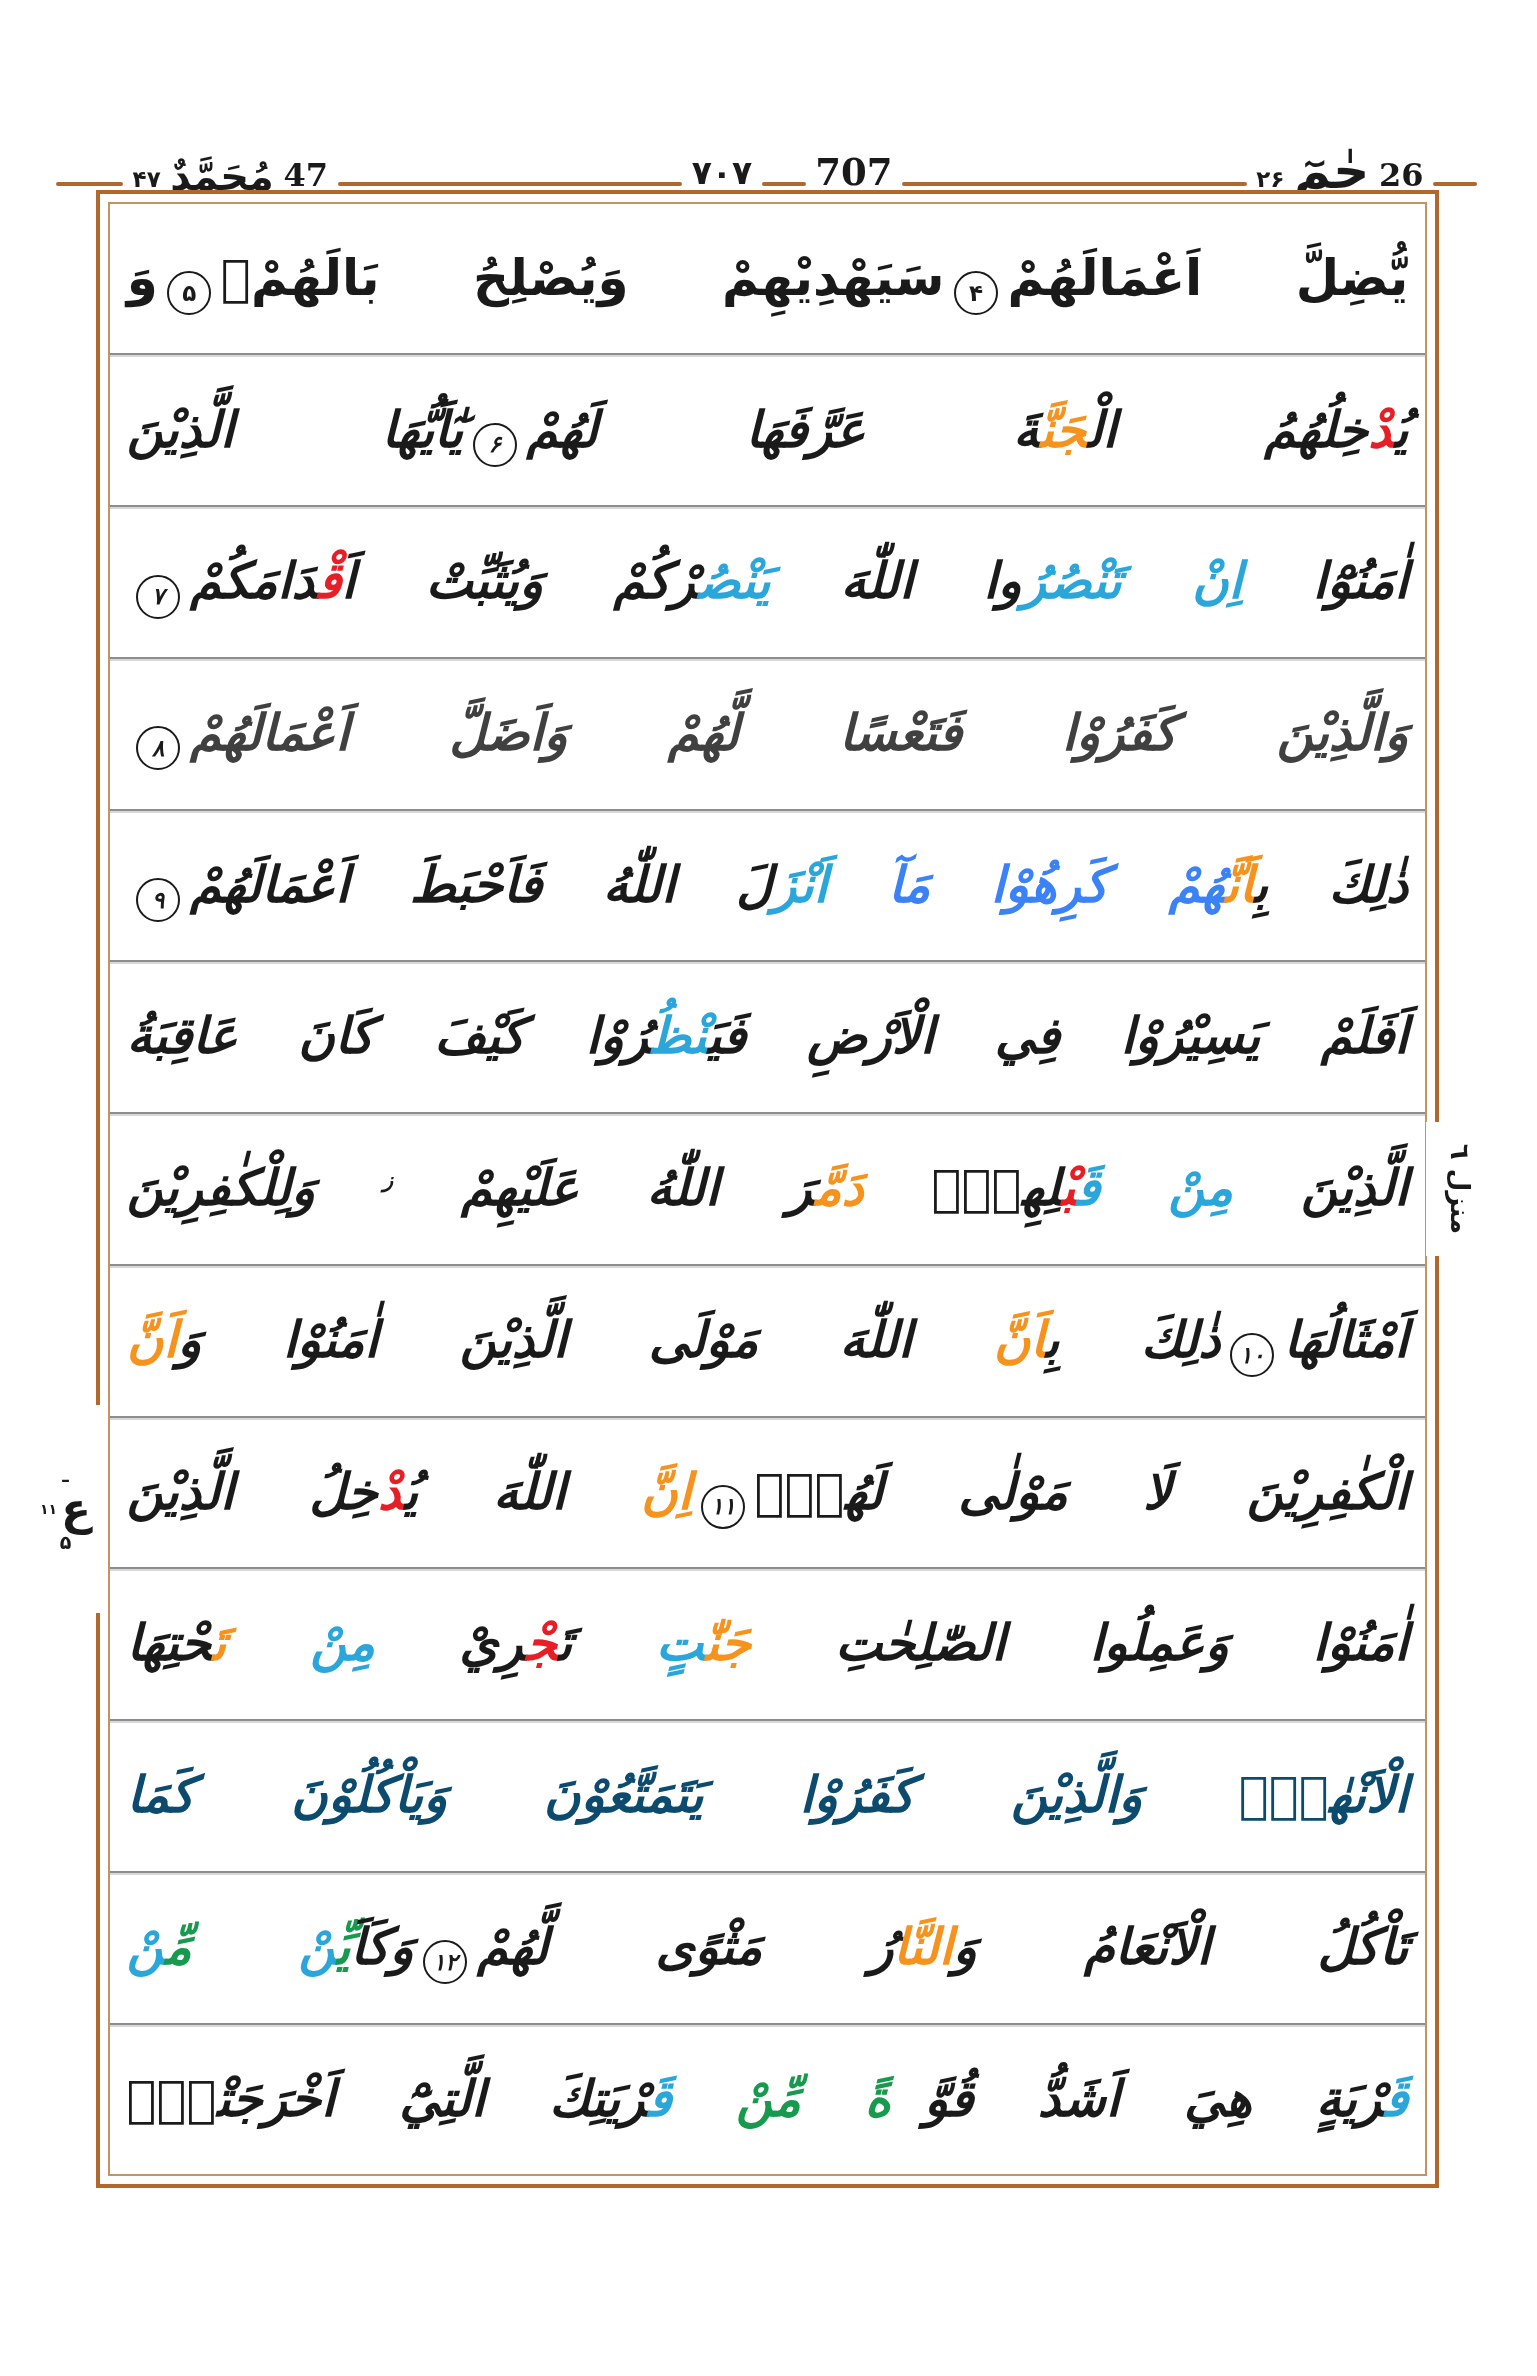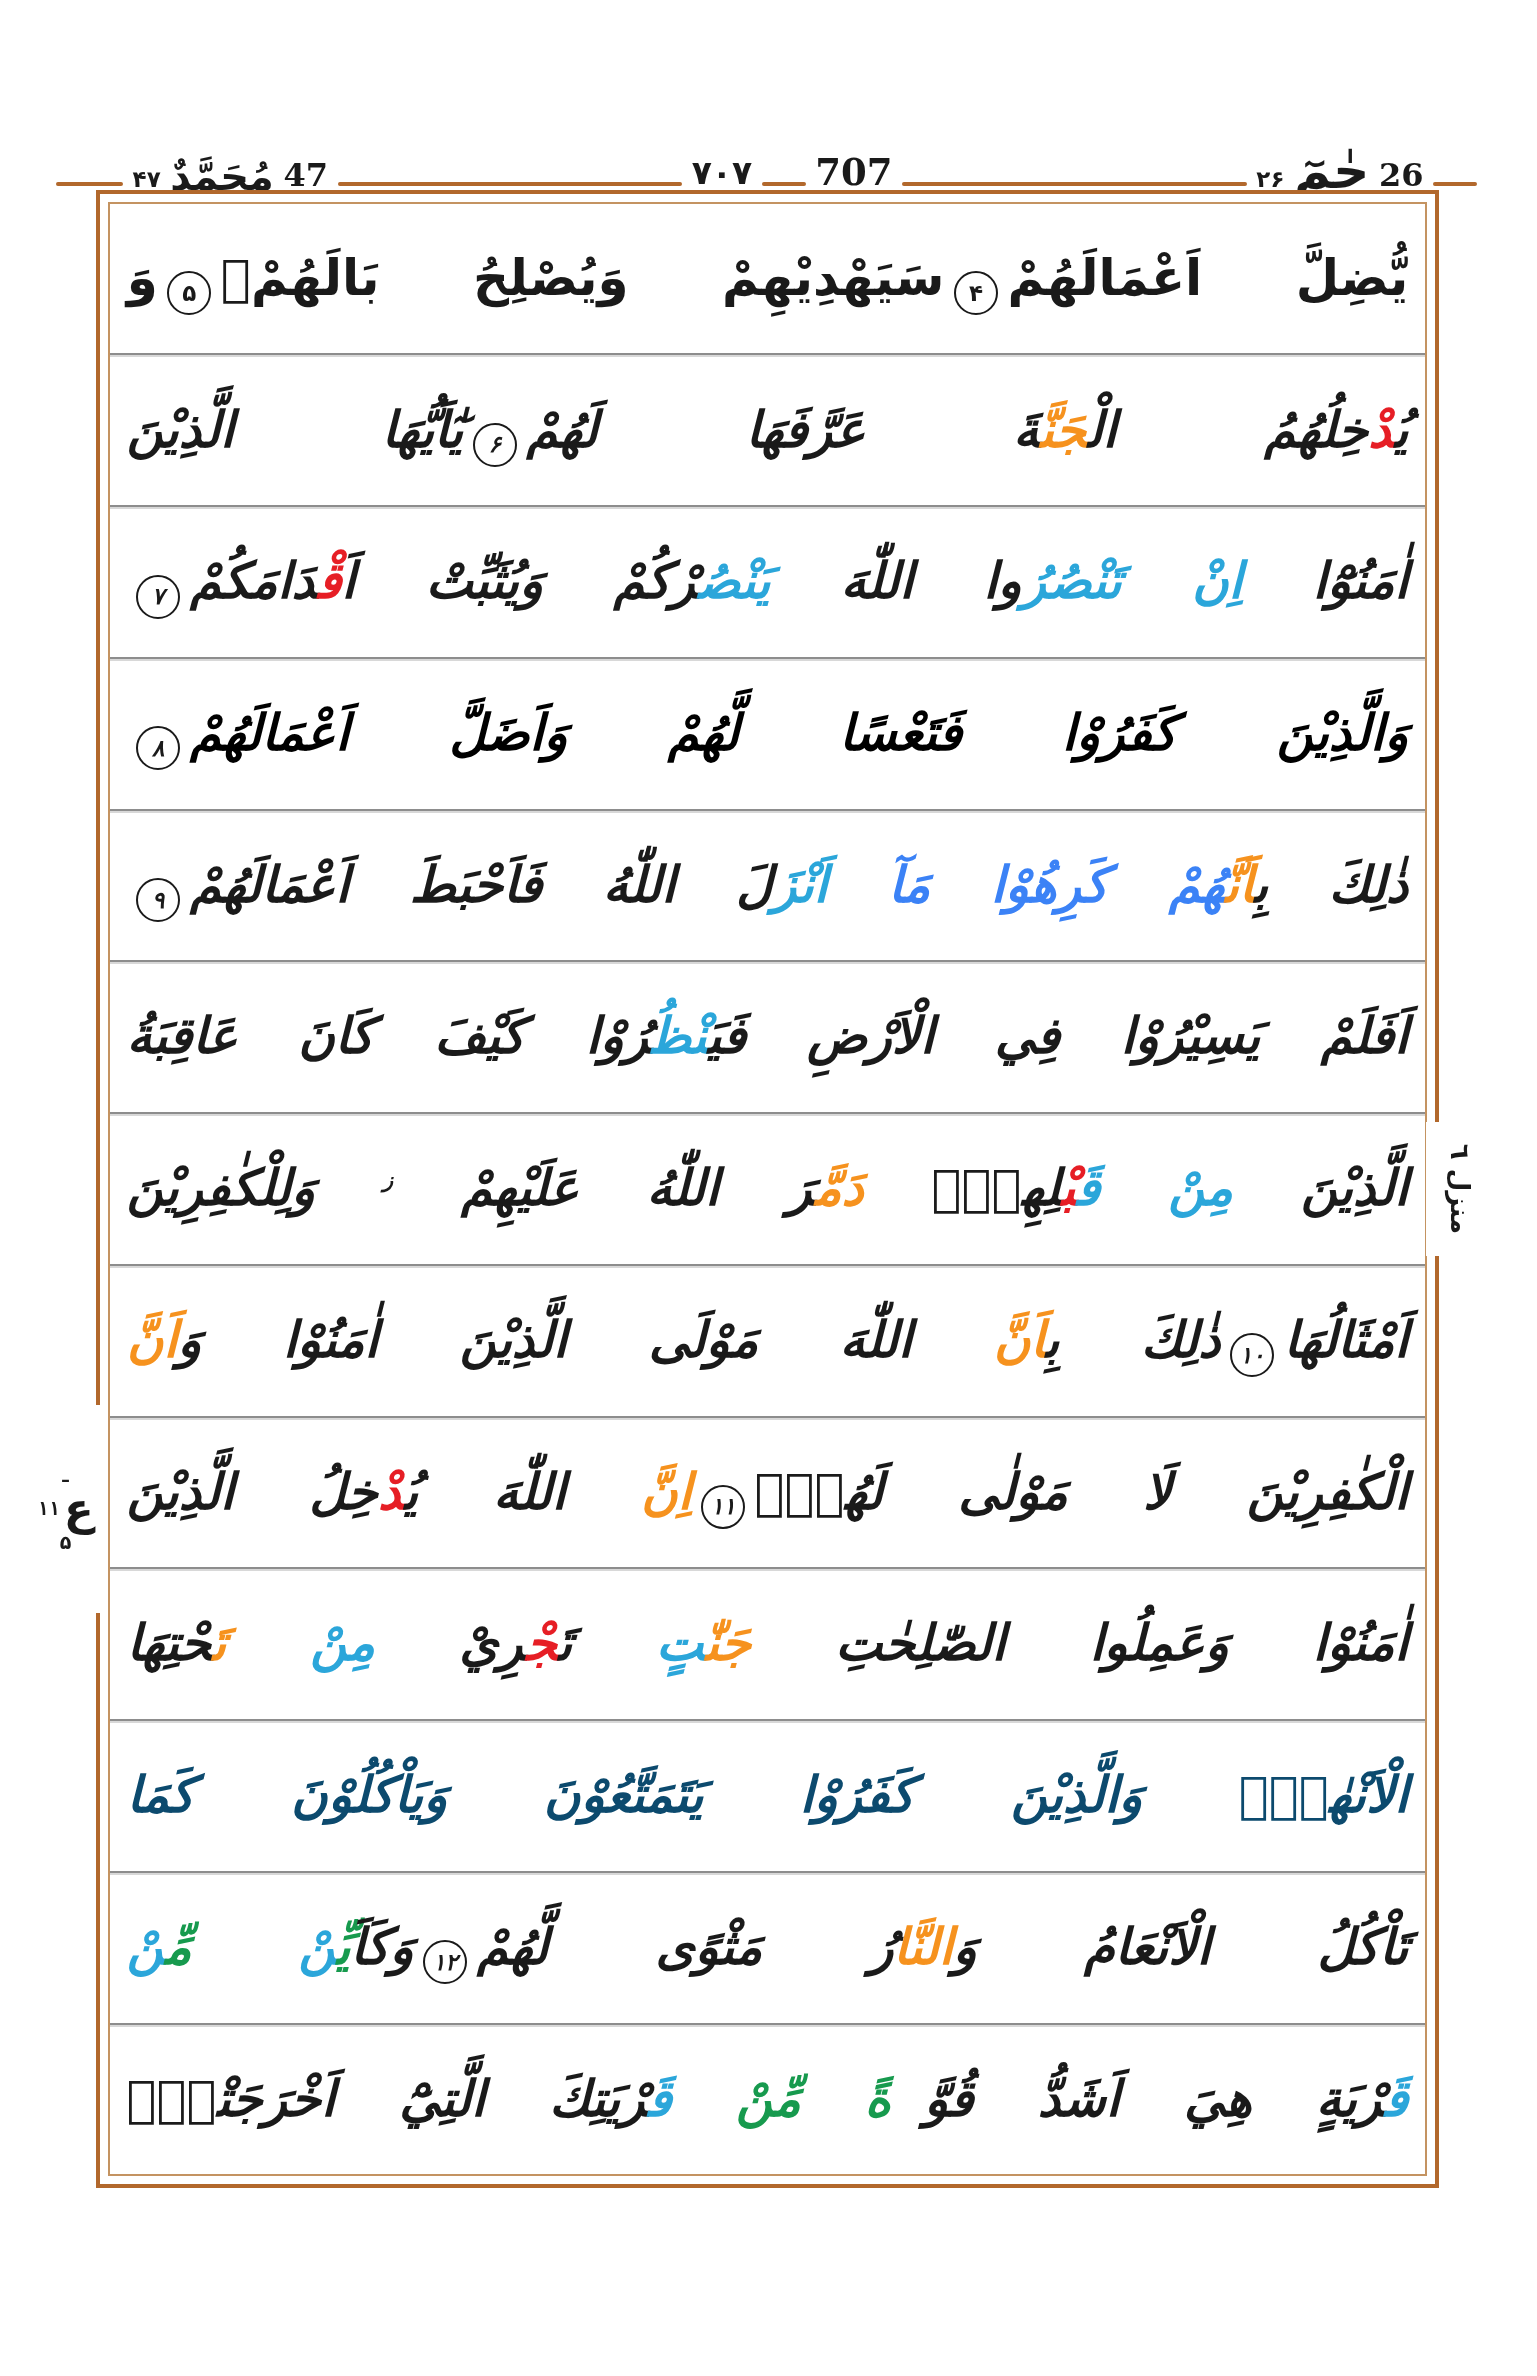--- a/index.html
+++ b/index.html
@@ -59,21 +59,21 @@
     transform:rotate(90deg);white-space:nowrap;font-size:26px;font-weight:700;direction:rtl;
   }
   .ruku{
     position:absolute;left:29px;top:1405px;width:73px;height:208px;
     background:#fff;display:flex;flex-direction:column;align-items:center;
     justify-content:center;gap:1.9px;z-index:3;
   }
   .ruku .top{font-size:19px;font-weight:700;line-height:1;}
   .ruku .mid{display:flex;align-items:center;direction:rtl;gap:3.8px;}
   .ruku .letter{font-size:44px;font-weight:700;line-height:1;}
-  .ruku .side{font-size:19px;font-weight:700;font-family:Liberation Mono, monospace;}
+  .ruku .side{font-size:14px;font-weight:700;}
   .ruku .bottom{font-size:19px;font-weight:700;line-height:1;}
 </style>
 </head>
 <body>
 
 <div class="header">
   <div class="hline sm"></div>
   <div class="hgroup">
     <span class="urdu-sm">۴۷</span>
     <span class="surah-name">مُحَمَّدٌ</span>
@@ -101,21 +101,21 @@
       <div class="row">
         <div class="line"><span style="color: rgb(26, 26, 26);">يُّضِلَّ اَعْمَالَهُمْ</span><span class="verse-circle">۴</span><span style="color: rgb(26, 26, 26);">سَيَهْدِيْهِمْ وَيُصْلِحُ بَالَهُمْۚ</span><span class="verse-circle">۵</span><span style="color: rgb(26, 26, 26);">وَ</span></div>
       </div>
       <div class="row">
         <div class="line"><span style="color: rgb(26, 26, 26);">يُ</span><span style="color: rgb(230, 30, 37);">دْ</span><span style="color: rgb(26, 26, 26);">خِلُهُمُ الْ</span><span style="color: rgb(246, 146, 30);">جَنَّ</span><span style="color: rgb(26, 26, 26);">ةَ عَرَّفَهَا لَهُمْ</span><span class="verse-circle">۶</span><span style="color: rgb(26, 26, 26);">يٰٓاَيُّهَا الَّذِيْنَ</span></div>
       </div>
       <div class="row">
         <div class="line"><span style="color: rgb(26, 26, 26);">اٰمَنُوْٓا </span><span style="color: rgb(43, 166, 218);">اِنْ تَنْصُرُ</span><span style="color: rgb(26, 26, 26);">وا اللّٰهَ </span><span style="color: rgb(43, 166, 218);">يَنْصُ</span><span style="color: rgb(26, 26, 26);">رْكُمْ وَيُثَبِّتْ اَ</span><span style="color: rgb(230, 30, 37);">قْ</span><span style="color: rgb(26, 26, 26);">دَامَكُمْ</span><span class="verse-circle">۷</span></div>
       </div>
       <div class="row">
-        <div class="line"><span style="color: #000000;">وَالَّذِيْنَ كَفَرُوْا فَتَعْسًا لَّهُمْ وَاَضَلَّ اَعْمَالَهُمْ</span><span class="verse-circle">۸</span></div>
+        <div class="line"><span style="color: #404040;">وَالَّذِيْنَ كَفَرُوْا فَتَعْسًا لَّهُمْ وَاَضَلَّ اَعْمَالَهُمْ</span><span class="verse-circle">۸</span></div>
       </div>
       <div class="row">
         <div class="line"><span style="color: rgb(26, 26, 26);">ذٰلِكَ بِ</span><span style="color: rgb(246, 146, 30);">اَنَّ</span><span style="color: #3b82f6;">هُمْ كَرِهُوْا مَآ </span><span style="color: rgb(43, 166, 218);">اَنْزَ</span><span style="color: rgb(26, 26, 26);">لَ اللّٰهُ فَاَحْبَطَ اَعْمَالَهُمْ</span><span class="verse-circle">۹</span></div>
       </div>
       <div class="row">
         <div class="line"><span style="color: rgb(26, 26, 26);">اَفَلَمْ يَسِيْرُوْا فِي الْاَرْضِ فَيَ</span><span style="color: rgb(43, 166, 218);">نْظُ</span><span style="color: rgb(26, 26, 26);">رُوْا كَيْفَ كَانَ عَاقِبَةُ</span></div>
       </div>
       <div class="row">
         <div class="line"><span style="color: rgb(26, 26, 26);">الَّذِيْنَ </span><span style="color: rgb(43, 166, 218);">مِنْ قَ</span><span style="color: rgb(230, 30, 37);">بْ</span><span style="color: rgb(26, 26, 26);">لِهِمْۚ </span><span style="color: rgb(246, 146, 30);">دَمَّ</span><span style="color: rgb(26, 26, 26);">رَ اللّٰهُ عَلَيْهِمْ </span><span class="sm" style="color: rgb(26, 26, 26);">ز</span><span style="color: rgb(26, 26, 26);"> وَلِلْكٰفِرِيْنَ</span></div>
       </div>

